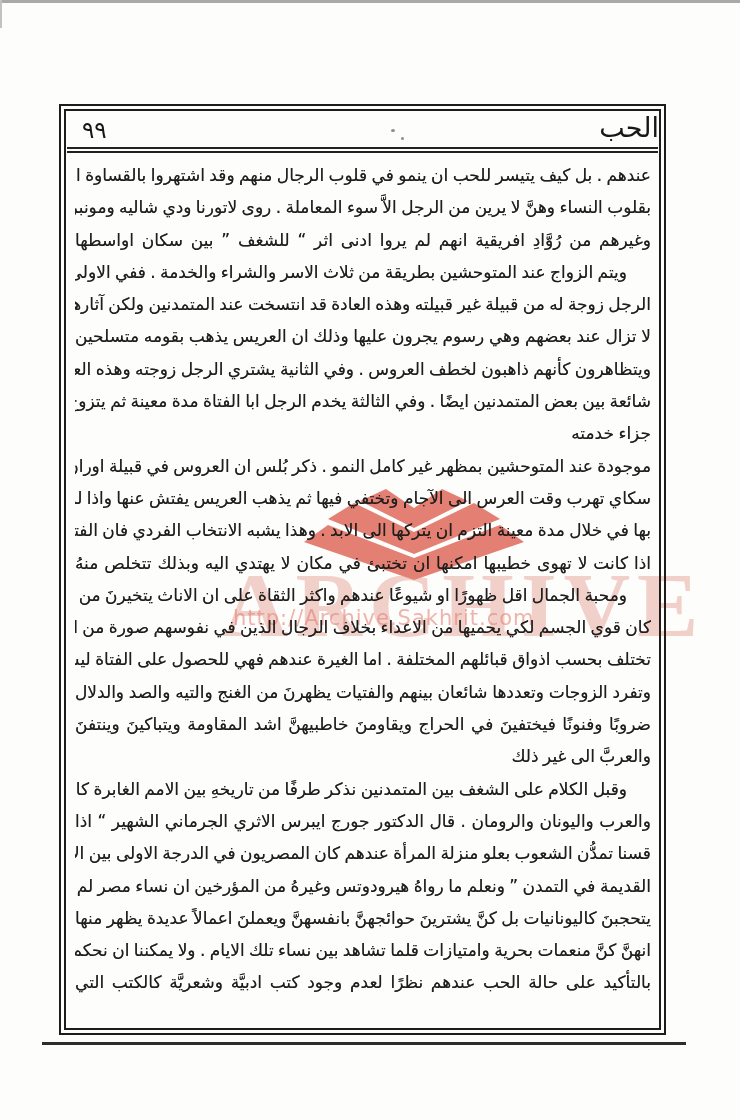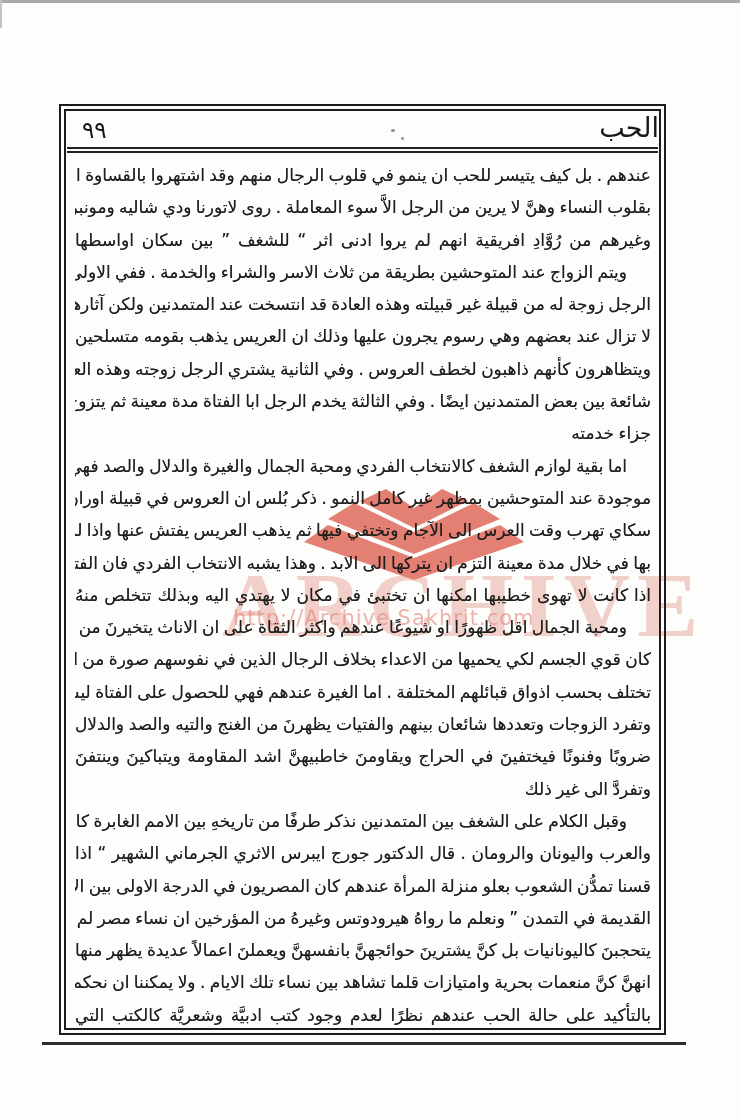--- a/index.html
+++ b/index.html
@@ -107,31 +107,30 @@
       <div class="body-text">
           <div class="line">عندهم . بل كيف يتيسر للحب ان ينمو في قلوب الرجال منهم وقد اشتهروا بالقساوة او</div>
           <div class="line">بقلوب النساء وهنَّ لا يرين من الرجل الاَّ سوء المعاملة . روى لاتورنا ودي شاليه ومونبرو</div>
           <div class="line">وغيرهم من رُوَّادِ افريقية انهم لم يروا ادنى اثر “ للشغف ” بين سكان اواسطها</div>
           <div class="line indent">ويتم الزواج عند المتوحشين بطريقة من ثلاث الاسر والشراء والخدمة . ففي الاولى يخطف</div>
           <div class="line">الرجل زوجة له من قبيلة غير قبيلته وهذه العادة قد انتسخت عند المتمدنين ولكن آثارها</div>
           <div class="line">لا تزال عند بعضهم وهي رسوم يجرون عليها وذلك ان العريس يذهب بقومه متسلحين</div>
           <div class="line">ويتظاهرون كأنهم ذاهبون لخطف العروس . وفي الثانية يشتري الرجل زوجته وهذه العادة</div>
           <div class="line">شائعة بين بعض المتمدنين ايضًا . وفي الثالثة يخدم الرجل ابا الفتاة مدة معينة ثم يتزوج بها</div>
           <div class="line short">جزاء خدمته</div>
-          <div class="line indent">اما بقية لوازم الشغف كالانتخاب الفردي ومحبة الجمال والغيرة والدلال والصد فهي</div>
           <div class="line">موجودة عند المتوحشين بمظهر غير كامل النمو . ذكر بُلس ان العروس في قبيلة اوران</div>
           <div class="line">سكاي تهرب وقت العرس الى الآجام وتختفي فيها ثم يذهب العريس يفتش عنها واذا لم يحظَ</div>
           <div class="line">بها في خلال مدة معينة التزم ان يتركها الى الابد . وهذا يشبه الانتخاب الفردي فان الفتاة</div>
           <div class="line">اذا كانت لا تهوى خطيبها امكنها ان تختبئ في مكان لا يهتدي اليه وبذلك تتخلص منهُ</div>
           <div class="line indent">ومحبة الجمال اقل ظهورًا او شيوعًا عندهم واكثر الثقاة على ان الاناث يتخيرنَ من الرجال مَن</div>
           <div class="line">كان قوي الجسم لكي يحميها من الاعداء بخلاف الرجال الذين في نفوسهم صورة من الجمال</div>
           <div class="line">تختلف بحسب اذواق قبائلهم المختلفة . اما الغيرة عندهم فهي للحصول على الفتاة ليس الاَّ .</div>
           <div class="line">وتفرد الزوجات وتعددها شائعان بينهم والفتيات يظهرنَ من الغنج والتيه والصد والدلال</div>
           <div class="line">ضروبًا وفنونًا فيختفينَ في الحراج ويقاومنَ خاطبيهنَّ اشد المقاومة ويتباكينَ وينتفنَ</div>
-          <div class="line short">وتفردَّ الى غير ذلك</div>
+          <div class="line short">والعربَّ الى غير ذلك</div>
           <div class="line indent">وقبل الكلام على الشغف بين المتمدنين نذكر طرفًا من تاريخهِ بين الامم الغابرة كالمصريين</div>
           <div class="line">والعرب واليونان والرومان . قال الدكتور جورج ايبرس الاثري الجرماني الشهير “ اذا</div>
           <div class="line">قسنا تمدُّن الشعوب بعلو منزلة المرأة عندهم كان المصريون في الدرجة الاولى بين الامم</div>
           <div class="line">القديمة في التمدن ” ونعلم ما رواهُ هيرودوتس وغيرهُ من المؤرخين ان نساء مصر لم يكنَّ</div>
           <div class="line">يتحجبنَ كاليونانيات بل كنَّ يشترينَ حوائجهنَّ بانفسهنَّ ويعملنَ اعمالاً عديدة يظهر منها</div>
           <div class="line">انهنَّ كنَّ منعمات بحرية وامتيازات قلما تشاهد بين نساء تلك الايام . ولا يمكننا ان نحكم</div>
           <div class="line">بالتأكيد على حالة الحب عندهم نظرًا لعدم وجود كتب ادبيَّة وشعريَّة كالكتب التي</div>
         </div>
 
     </div>

